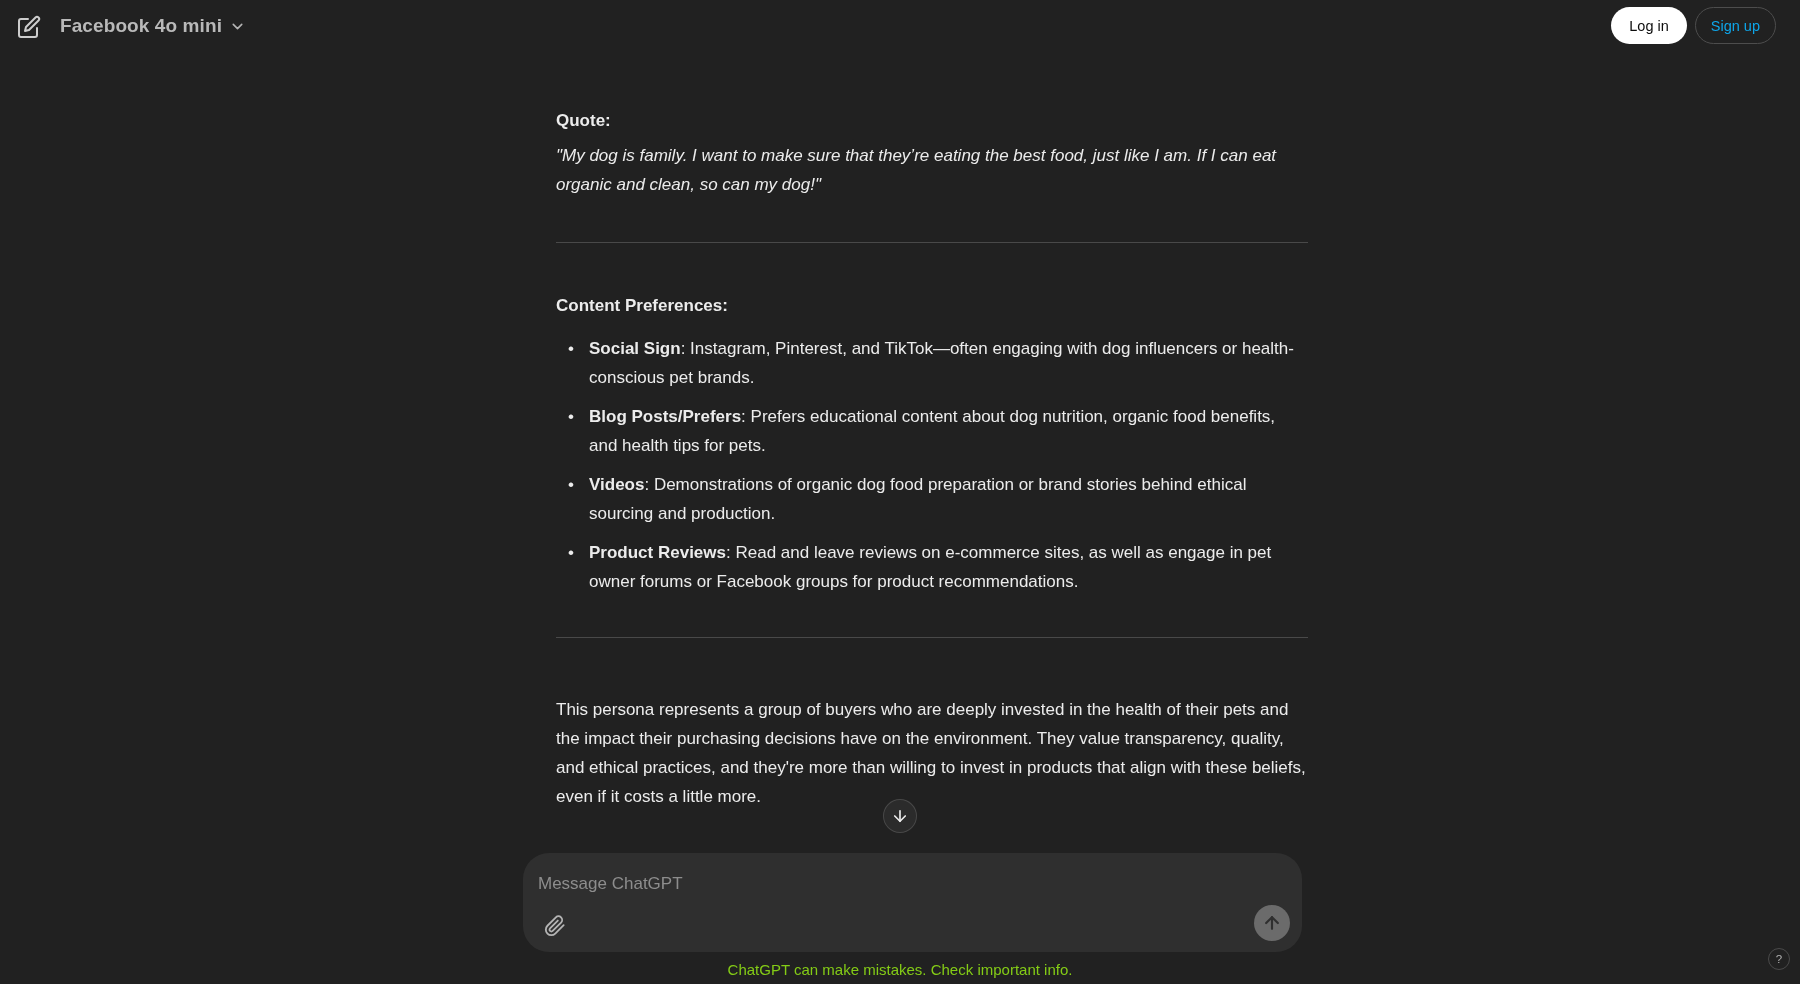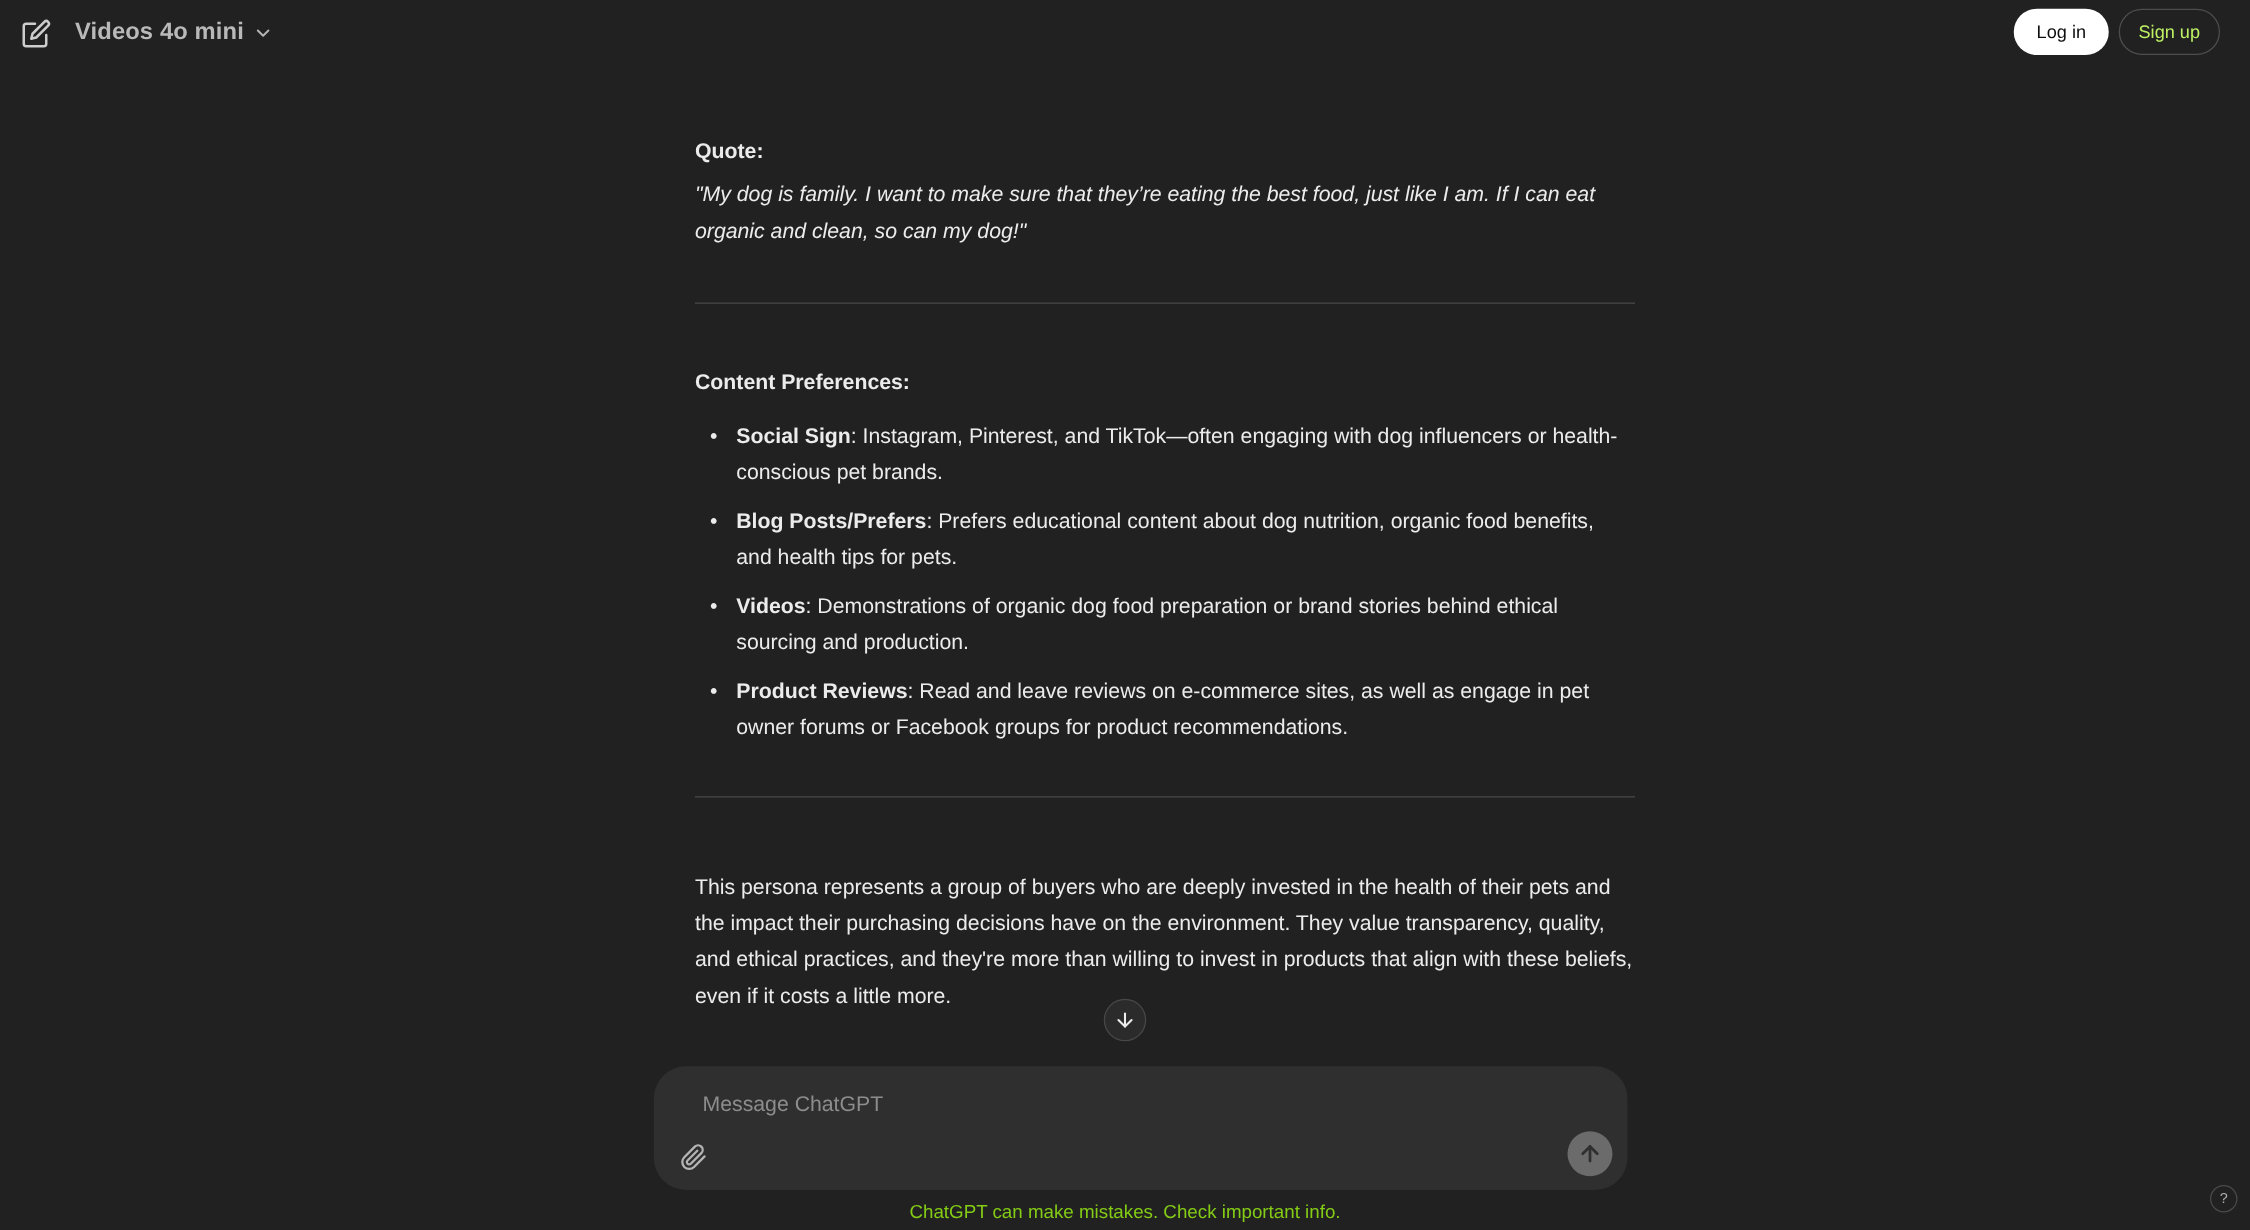--- a/index.html
+++ b/index.html
@@ -37,21 +37,21 @@
     position: absolute; right: 24px; top: 7px;
     display: flex; gap: 8px; align-items: center;
   }
   .btn-pill {
     height: 37px; border-radius: 19px;
     font-family: "Liberation Sans", sans-serif;
     font-size: 14.5px; font-weight: 500; cursor: pointer;
     display: flex; align-items: center; justify-content: center;
   }
   .btn-login { background: #ffffff; color: #0d0d0d; border: none; padding: 11px 18px; }
-  .btn-signup { background: transparent; color: #bef264; border: 1px solid #4d4d4d; padding: 0 15px; }
+  .btn-signup { background: transparent; color: #0ea5e9; border: 1px solid #4d4d4d; padding: 0 15px; }
 
   
   .conversation {
     position: absolute; left: 556px; top: 106px; width: 752px;
     font-size: 17px; line-height: 29px; color: #ececec;
   }
   .msg-heading { font-size: 17px; font-weight: 700; line-height: 29px; }
   .quote-text { margin-top: 6px; font-style: italic; }
   .divider { border: none; border-top: 1px solid #494949; height: 0; width: 100%; }
   .divider-1 { margin-top: 43px; }
@@ -75,21 +75,21 @@
     display: flex; align-items: center; justify-content: center;
   }
 
   
   .composer {
     position: absolute; left: 523px; top: 853px;
     width: 779px; height: 99px;
     background: #2f2f2f; border-radius: 26px;
   }
   .composer-input {
-    position: absolute; left: 39px; top: 16px;
+    position: absolute; left: 15px; top: 16px;
     width: 660px; height: 30px;
     background: transparent; border: none; outline: none;
     font-family: "Liberation Sans", sans-serif;
     font-size: 17px; color: #fde047;
   }
   .composer-input::placeholder { color: #8d8d8d; opacity: 1; }
   .attach-btn {
     position: absolute; left: 17px; bottom: 11px;
     width: 30px; height: 30px; border-radius: 50%;
     background: transparent; border: none; cursor: pointer;
@@ -125,21 +125,21 @@
   <div class="header">
     <button class="new-chat-btn">
       <span>
         <svg width="24" height="24" viewBox="0 0 24 24" fill="none" stroke="currentColor" stroke-width="2" stroke-linecap="round" stroke-linejoin="round">
           <path d="M11 4H4a2 2 0 0 0-2 2v14a2 2 0 0 0 2 2h14a2 2 0 0 0 2-2v-7"></path>
           <path d="M18.5 2.5a2.121 2.121 0 0 1 3 3L12 15l-4 1 1-4 9.5-9.5z"></path>
         </svg>
       </span>
     </button>
     <button class="model-switcher">
-      <span class="model-label">Videos 4o mini</span>
+      <span class="model-label">Facebook 4o mini</span>
       <span class="chev">
         <svg width="17" height="17" viewBox="0 0 24 24" fill="none" stroke="currentColor" stroke-width="2.2" stroke-linecap="round" stroke-linejoin="round">
           <polyline points="6 9 12 15 18 9"></polyline>
         </svg>
       </span>
     </button>
     <div class="auth-group">
       <button class="btn-pill btn-login">Log in</button>
       <button class="btn-pill btn-signup">Sign up</button>
     </div>

